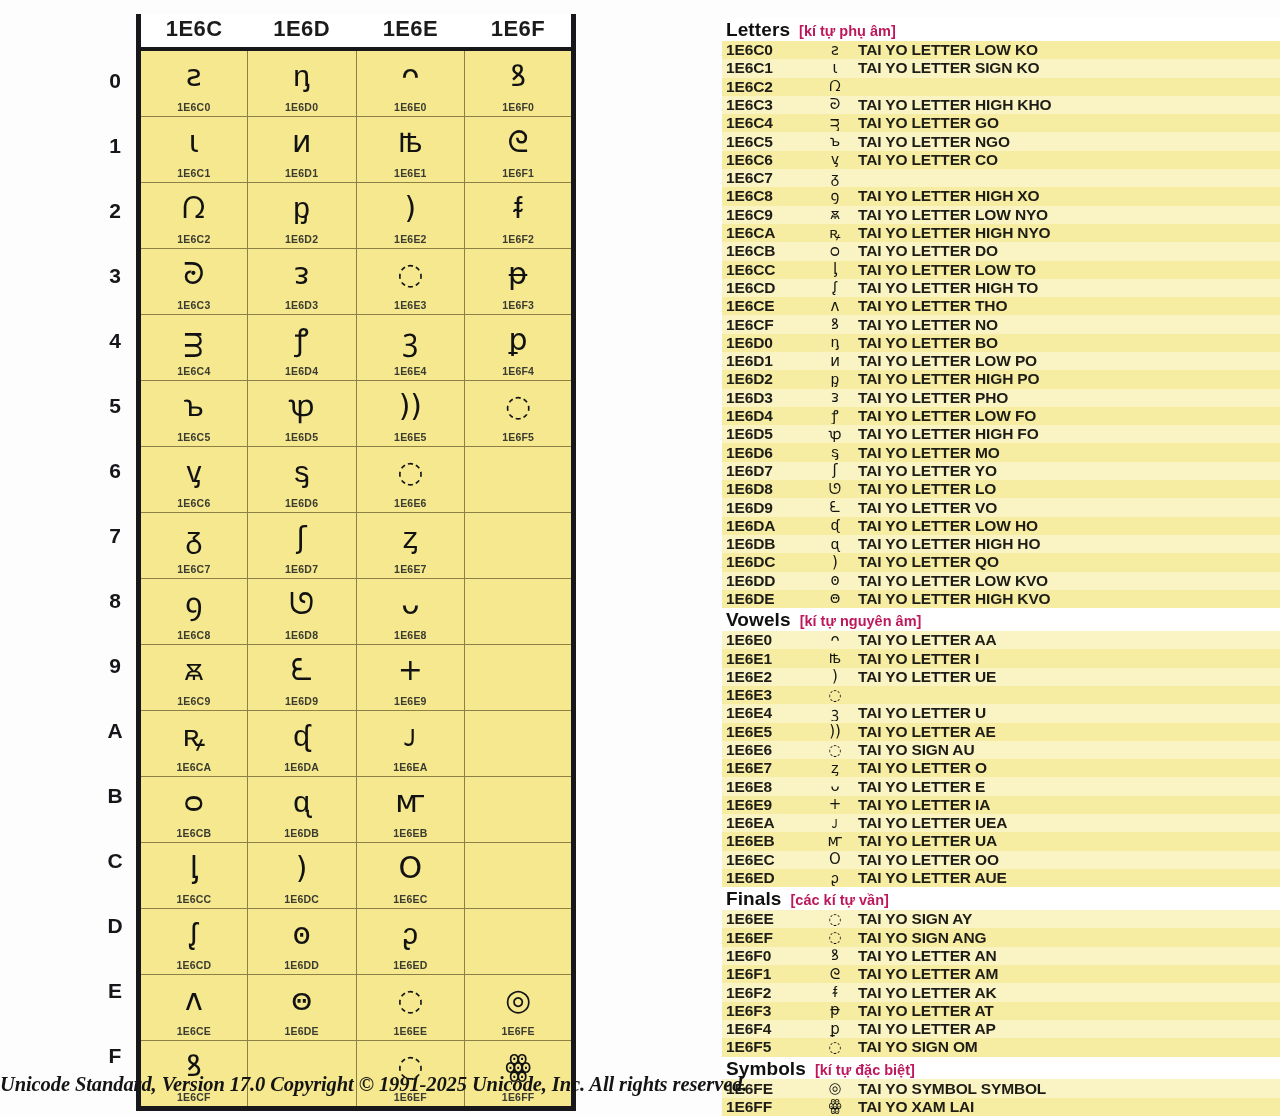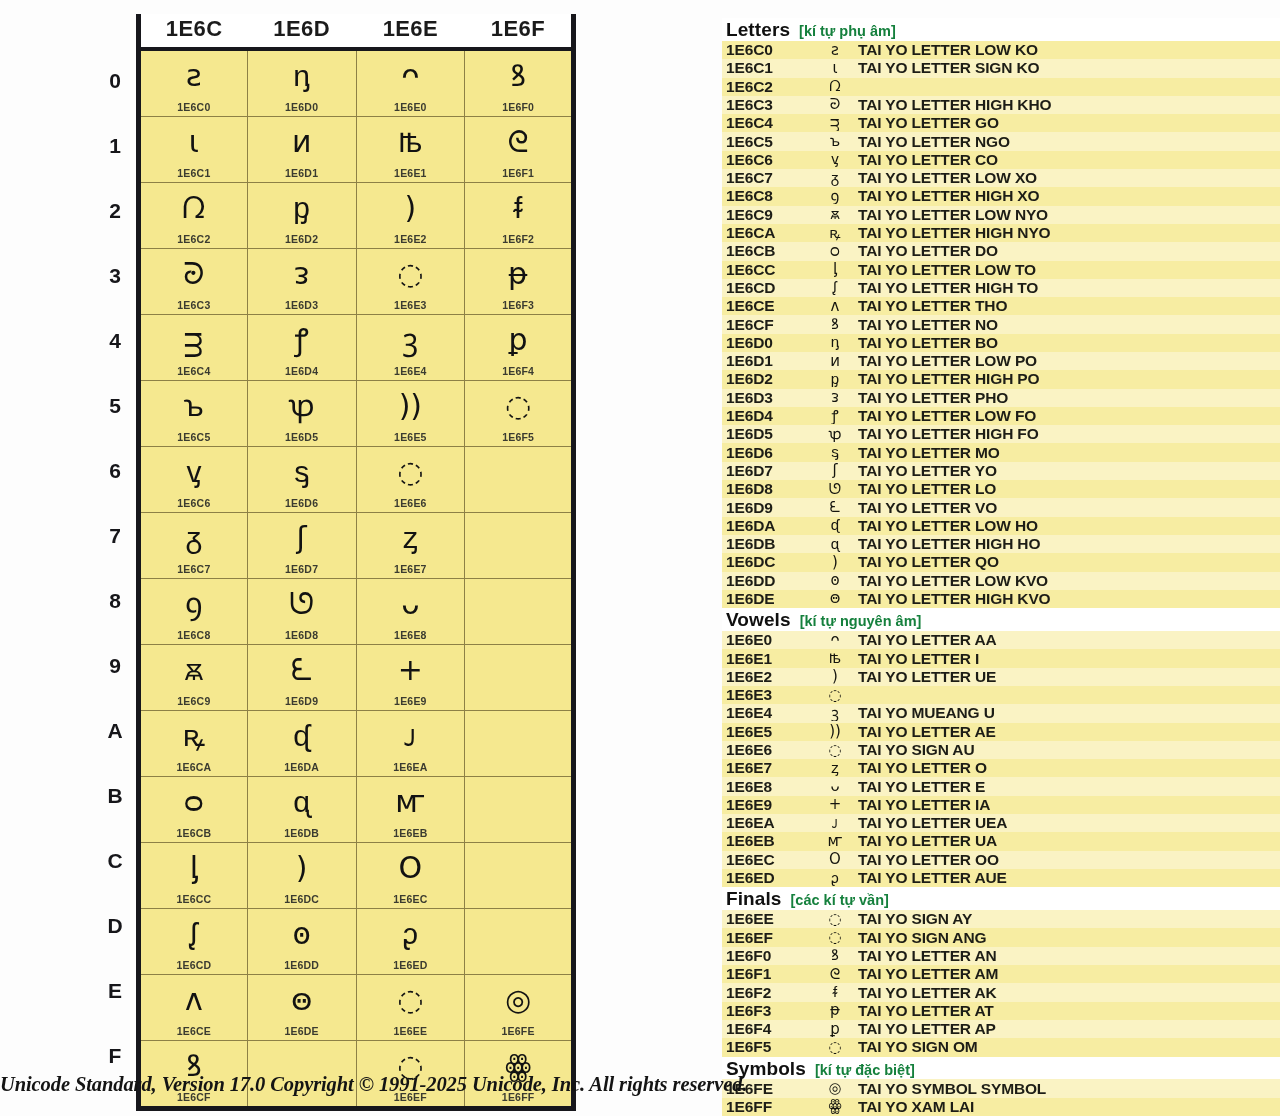--- a/index.html
+++ b/index.html
@@ -152,21 +152,21 @@
   .section-head .sec-title {
     font-size: 19px;
     font-weight: 700;
     color: #101010;
     letter-spacing: 0.1px;
     font-family: "Liberation Sans", sans-serif;
   }
   .section-head .sec-vn {
     font-size: 14.5px;
     font-weight: 700;
-    color: #15803d;
+    color: #be185d;
     margin-left: 9px;
     font-family: "Liberation Sans", sans-serif;
   }
 
   .name-row {
     display: flex;
     align-items: center;
     height: 18.3px;
     padding-left: 4px;
     background: #f7eda2;
@@ -559,21 +559,20 @@
         <div class="nr-name">TAI YO LETTER NGO</div>
       </div>
       <div class="name-row">
         <div class="nr-code">1E6C6</div>
         <div class="nr-glyph">ᶌ</div>
         <div class="nr-name">TAI YO LETTER CO</div>
       </div>
       <div class="name-row alt">
         <div class="nr-code">1E6C7</div>
         <div class="nr-glyph">ᵹ</div>
-        <div class="nr-name">TAI YO LETTER LOW XO</div>
       </div>
       <div class="name-row">
         <div class="nr-code">1E6C8</div>
         <div class="nr-glyph">ꝯ</div>
         <div class="nr-name">TAI YO LETTER HIGH XO</div>
       </div>
       <div class="name-row alt">
         <div class="nr-code">1E6C9</div>
         <div class="nr-glyph">ꙛ</div>
         <div class="nr-name">TAI YO LETTER LOW NYO</div>
@@ -699,21 +698,21 @@
         <div class="nr-glyph">)</div>
         <div class="nr-name">TAI YO LETTER UE</div>
       </div>
       <div class="name-row">
         <div class="nr-code">1E6E3</div>
         <div class="nr-glyph">◌</div>
       </div>
       <div class="name-row alt">
         <div class="nr-code">1E6E4</div>
         <div class="nr-glyph">ꝫ</div>
-        <div class="nr-name">TAI YO MUEANG U</div>
+        <div class="nr-name">TAI YO LETTER U</div>
       </div>
       <div class="name-row">
         <div class="nr-code">1E6E5</div>
         <div class="nr-glyph">))</div>
         <div class="nr-name">TAI YO LETTER AE</div>
       </div>
       <div class="name-row alt">
         <div class="nr-code">1E6E6</div>
         <div class="nr-glyph">◌</div>
         <div class="nr-name">TAI YO SIGN AU</div>

